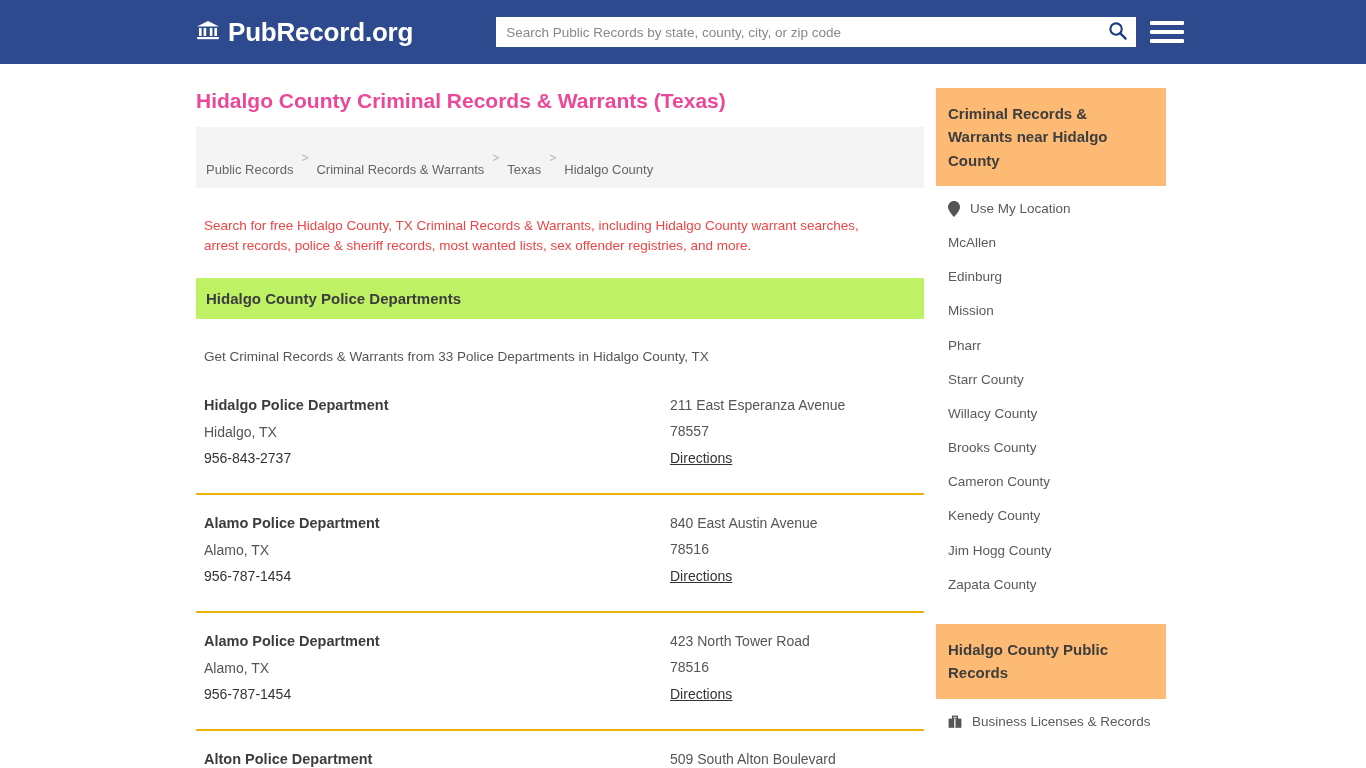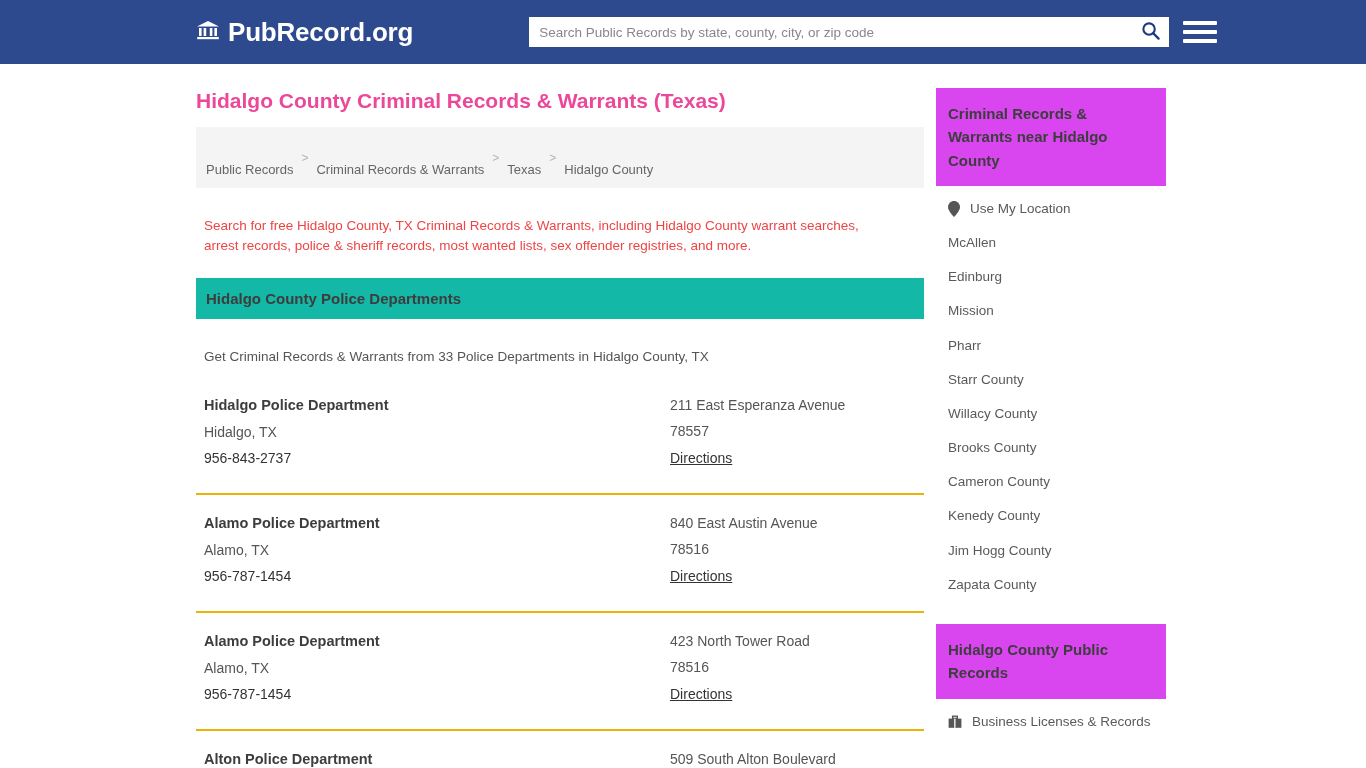--- a/index.html
+++ b/index.html
@@ -31,21 +31,21 @@
   .brand-text {
     font-size: 26px;
     font-weight: bold;
     letter-spacing: -0.2px;
     color: #ffffff;
     white-space: nowrap;
   }
   .header-right {
     display: flex;
     align-items: flex-start;
-    margin-left: 116px;
+    margin-left: 83px;
     flex: 0 0 auto;
   }
   .search-wrap {
     width: 640px;
     height: 30px;
     background: #ffffff;
     display: flex;
     align-items: center;
     position: relative;
   }
@@ -122,21 +122,21 @@
   .intro {
     font-size: 13.5px;
     line-height: 1.5;
     color: #ef4444;
     padding: 14px 8px 0 8px;
     max-width: 700px;
   }
 
   
   .section-head {
-    background: #14b8a6;
+    background: #bef264;
     padding: 12px 10px;
     margin-top: 22px;
     font-size: 15px;
     font-weight: bold;
     color: #3d3d3d;
   }
   .section-sub {
     font-size: 13.5px;
     color: #555555;
     padding: 16px 8px 0 8px;
@@ -173,21 +173,21 @@
   .l-dir {
     font-size: 14px;
     color: #333333;
     text-decoration: underline;
     line-height: 1.2;
     display: inline-block;
   }
 
   
   .side-panel-head {
-    background: #d946ef;
+    background: #fdba74;
     padding: 14px 12px;
     font-size: 15px;
     font-weight: bold;
     color: #3d3d3d;
     line-height: 1.55;
   }
   .side-list { padding: 0; margin: 0; list-style: none; }
   .side-item {
     padding: 9px 12px 9px 12px;
     font-size: 13.5px;

